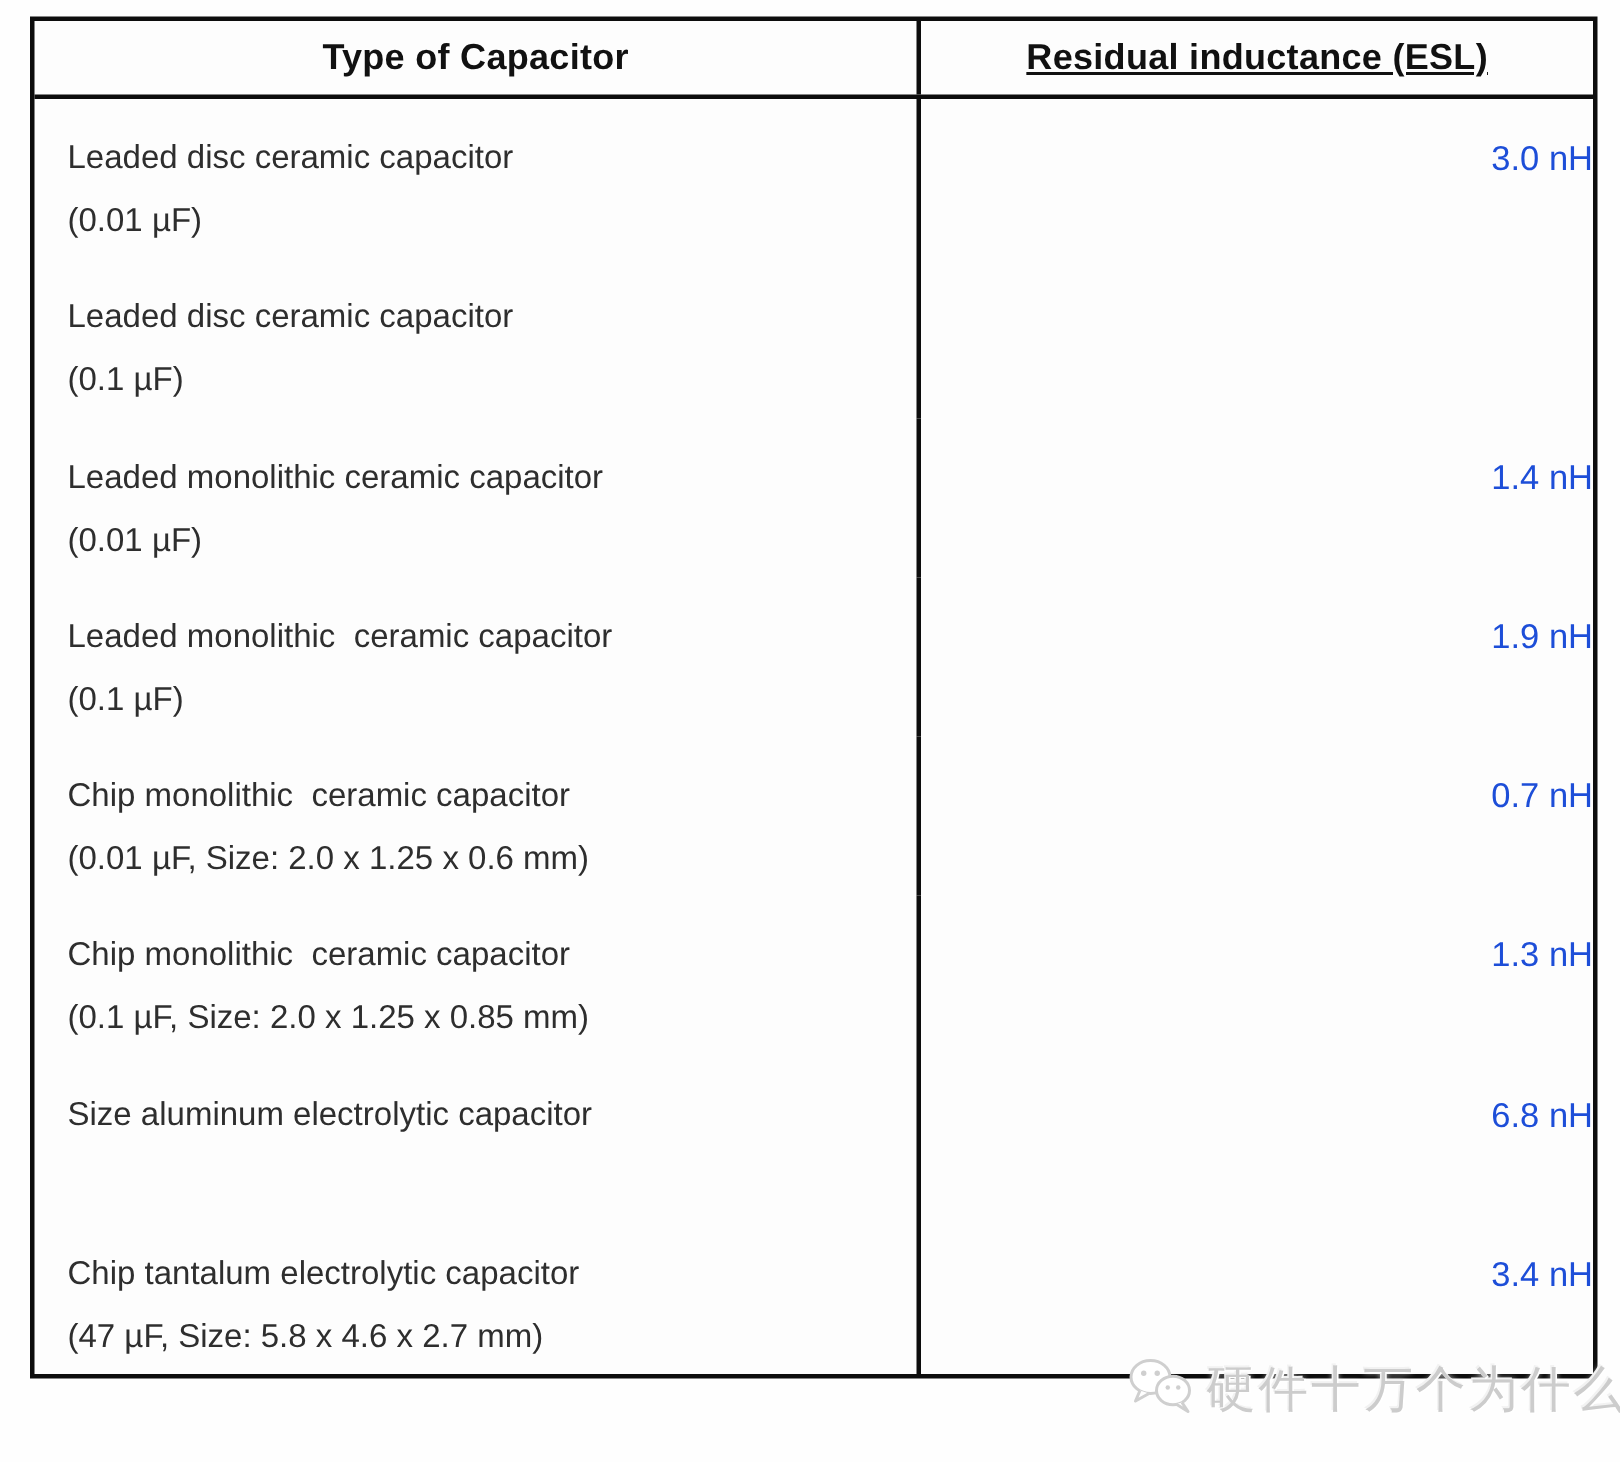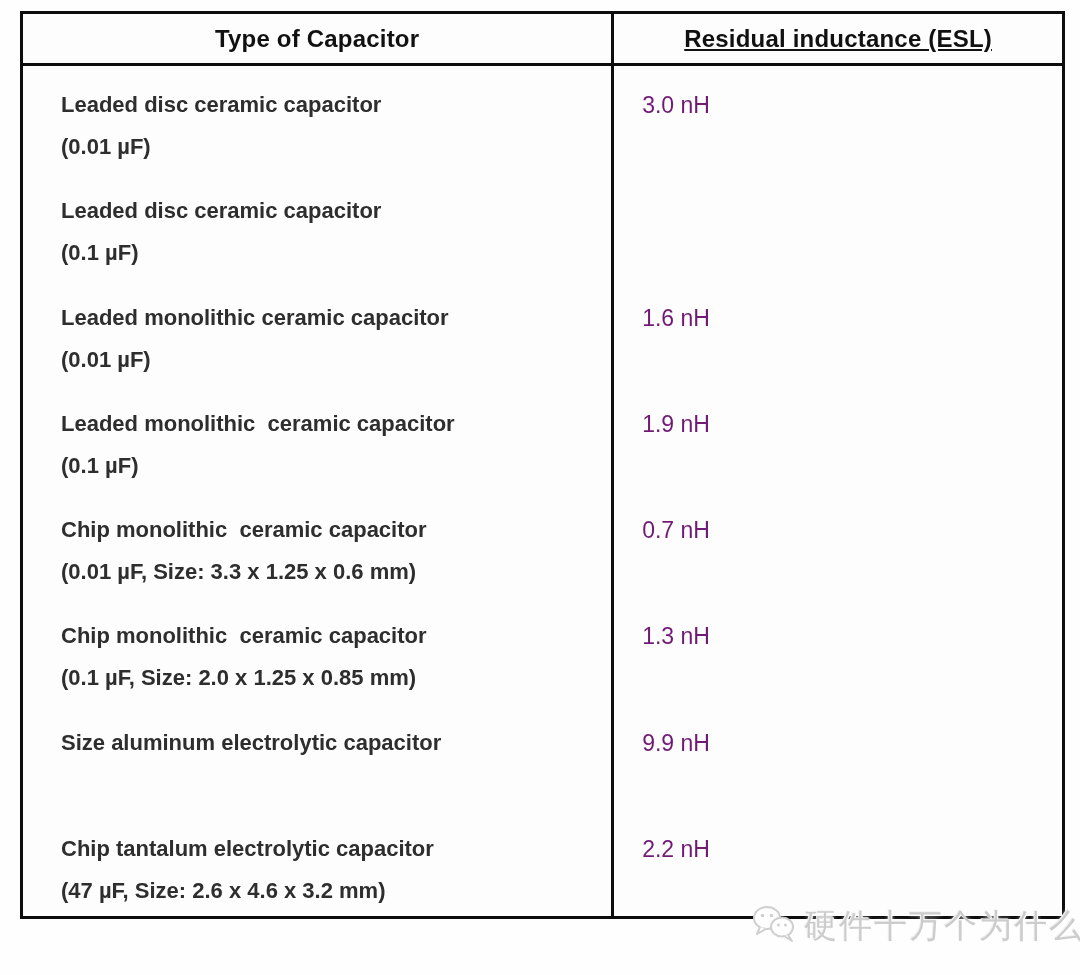--- a/index.html
+++ b/index.html
@@ -20,29 +20,28 @@
     display:flex; align-items:center; justify-content:center;
     font-size:24px; font-weight:bold; color:#111; letter-spacing:0.2px;
     white-space:pre-wrap;
   }
   .col-left  { width:56.9%; border-right:3px solid #0d0d0d; }
   .col-right { flex:1;text-decoration:underline; }
   .table-body { flex:1; display:flex; flex-direction:column; }
   .trow { flex:1; display:flex; }
   .cell-type {
     width:56.9%; border-right:3px solid #0d0d0d;
-    padding:18px 10px 0 38px;
-    font-weight:bold;
+    padding:18px 10px 0 22px;
   }
   .cell-type .line {
     font-size:22px; color:#2e2e2e; line-height:42px; white-space:pre-wrap;
   }
   .cell-esl {
-    flex:1; padding-top:18px; text-align:left;
-    font-size:23px; color:#701a75; line-height:42px; white-space:pre-wrap;padding-left:28px;
+    flex:1; padding-top:18px; text-align:right;
+    font-size:23px; color:#1d4ed8; line-height:42px; white-space:pre-wrap;
   }
   .watermark {
     position:absolute; left:752px; top:898px; height:56px;
     display:flex; align-items:center; gap:8px; z-index:5;
   }
   .watermark .wm-text {
     font-size:33px; color:#cccccc; letter-spacing:2px;
     text-shadow:
       1px 1px 0 #ffffff, -1px -1px 0 #f2f2f2,
       0 0 4px #ffffff;
@@ -77,60 +76,60 @@
           <div class="line">Leaded disc ceramic capacitor</div>
           <div class="line">(0.1 µF)</div>
         </div>
       </div>
 
       <div class="trow">
         <div class="cell-type">
           <div class="line">Leaded monolithic ceramic capacitor</div>
           <div class="line">(0.01 µF)</div>
         </div>
-        <div class="cell-esl">1.6 nH</div>
+        <div class="cell-esl">1.4 nH</div>
       </div>
 
       <div class="trow">
         <div class="cell-type">
           <div class="line">Leaded monolithic  ceramic capacitor</div>
           <div class="line">(0.1 µF)</div>
         </div>
         <div class="cell-esl">1.9 nH</div>
       </div>
 
       <div class="trow">
         <div class="cell-type">
           <div class="line">Chip monolithic  ceramic capacitor</div>
-          <div class="line">(0.01 µF, Size: 3.3 x 1.25 x 0.6 mm)</div>
+          <div class="line">(0.01 µF, Size: 2.0 x 1.25 x 0.6 mm)</div>
         </div>
         <div class="cell-esl">0.7 nH</div>
       </div>
 
       <div class="trow">
         <div class="cell-type">
           <div class="line">Chip monolithic  ceramic capacitor</div>
           <div class="line">(0.1 µF, Size: 2.0 x 1.25 x 0.85 mm)</div>
         </div>
         <div class="cell-esl">1.3 nH</div>
       </div>
 
       <div class="trow">
         <div class="cell-type">
           <div class="line">Size aluminum electrolytic capacitor</div>
         </div>
-        <div class="cell-esl">9.9 nH</div>
+        <div class="cell-esl">6.8 nH</div>
       </div>
 
       <div class="trow">
         <div class="cell-type">
           <div class="line">Chip tantalum electrolytic capacitor</div>
-          <div class="line">(47 µF, Size: 2.6 x 4.6 x 3.2 mm)</div>
+          <div class="line">(47 µF, Size: 5.8 x 4.6 x 2.7 mm)</div>
         </div>
-        <div class="cell-esl">2.2 nH</div>
+        <div class="cell-esl">3.4 nH</div>
       </div>
 
     </div>
   </div>
 
   <div class="watermark">
     <span class="wm-icon">
       <svg width="44" height="38" viewBox="0 0 44 38">
         <g fill="none" stroke="#cfcfcf" stroke-width="2">
           <ellipse cx="15" cy="13" rx="13" ry="11" fill="#ffffff"></ellipse>

